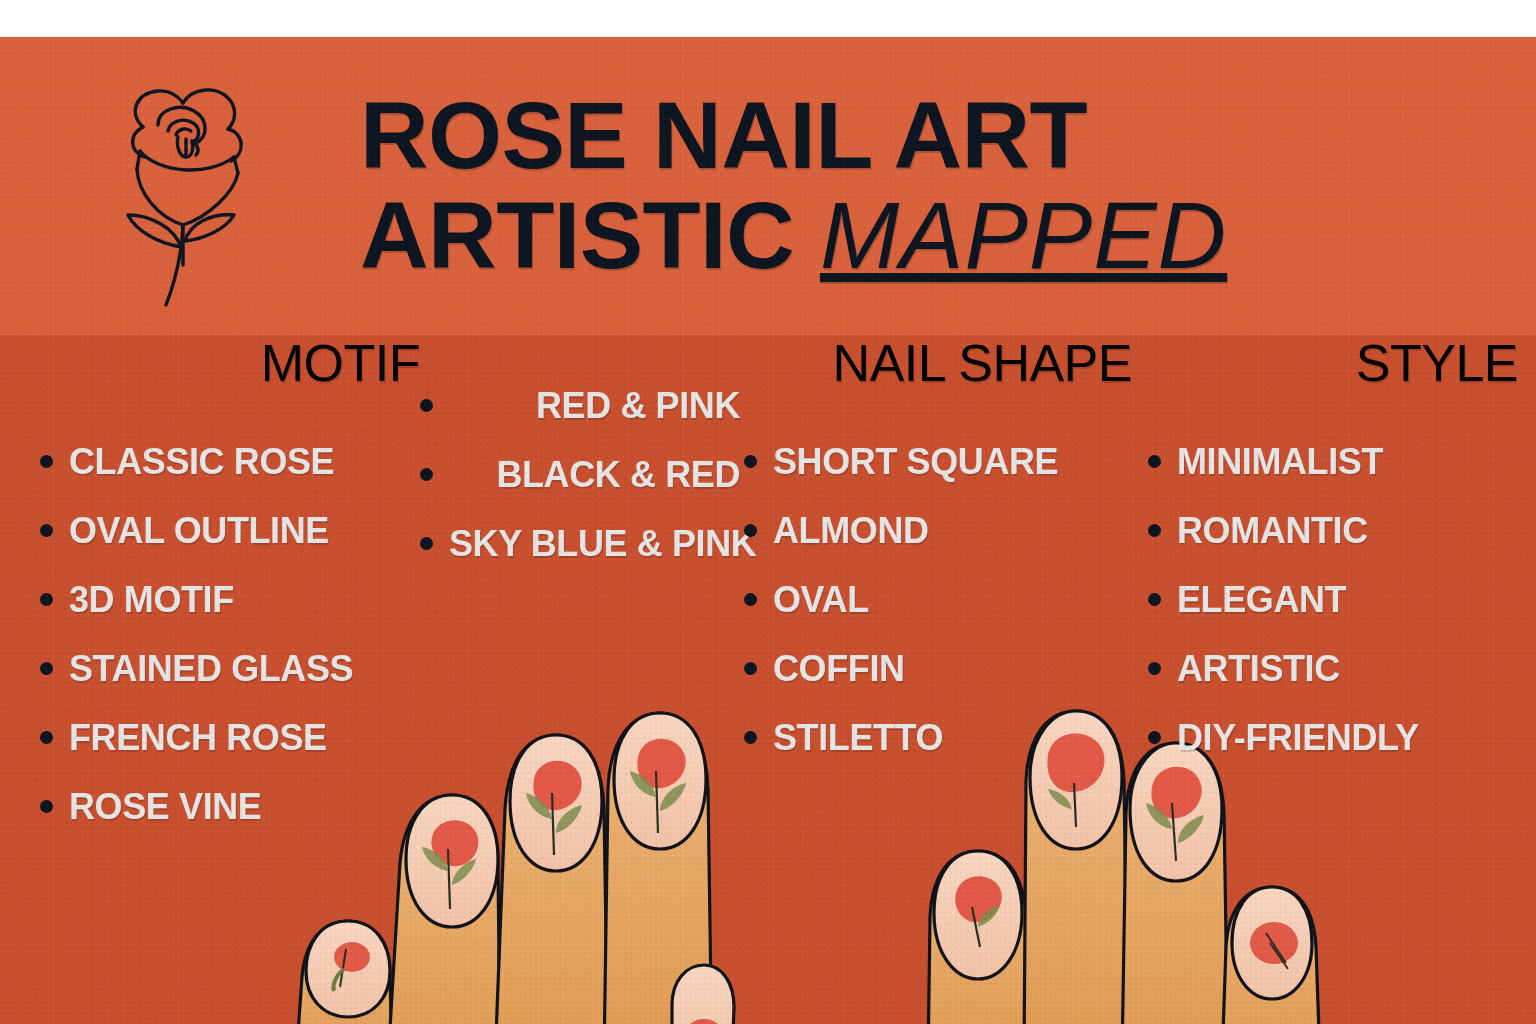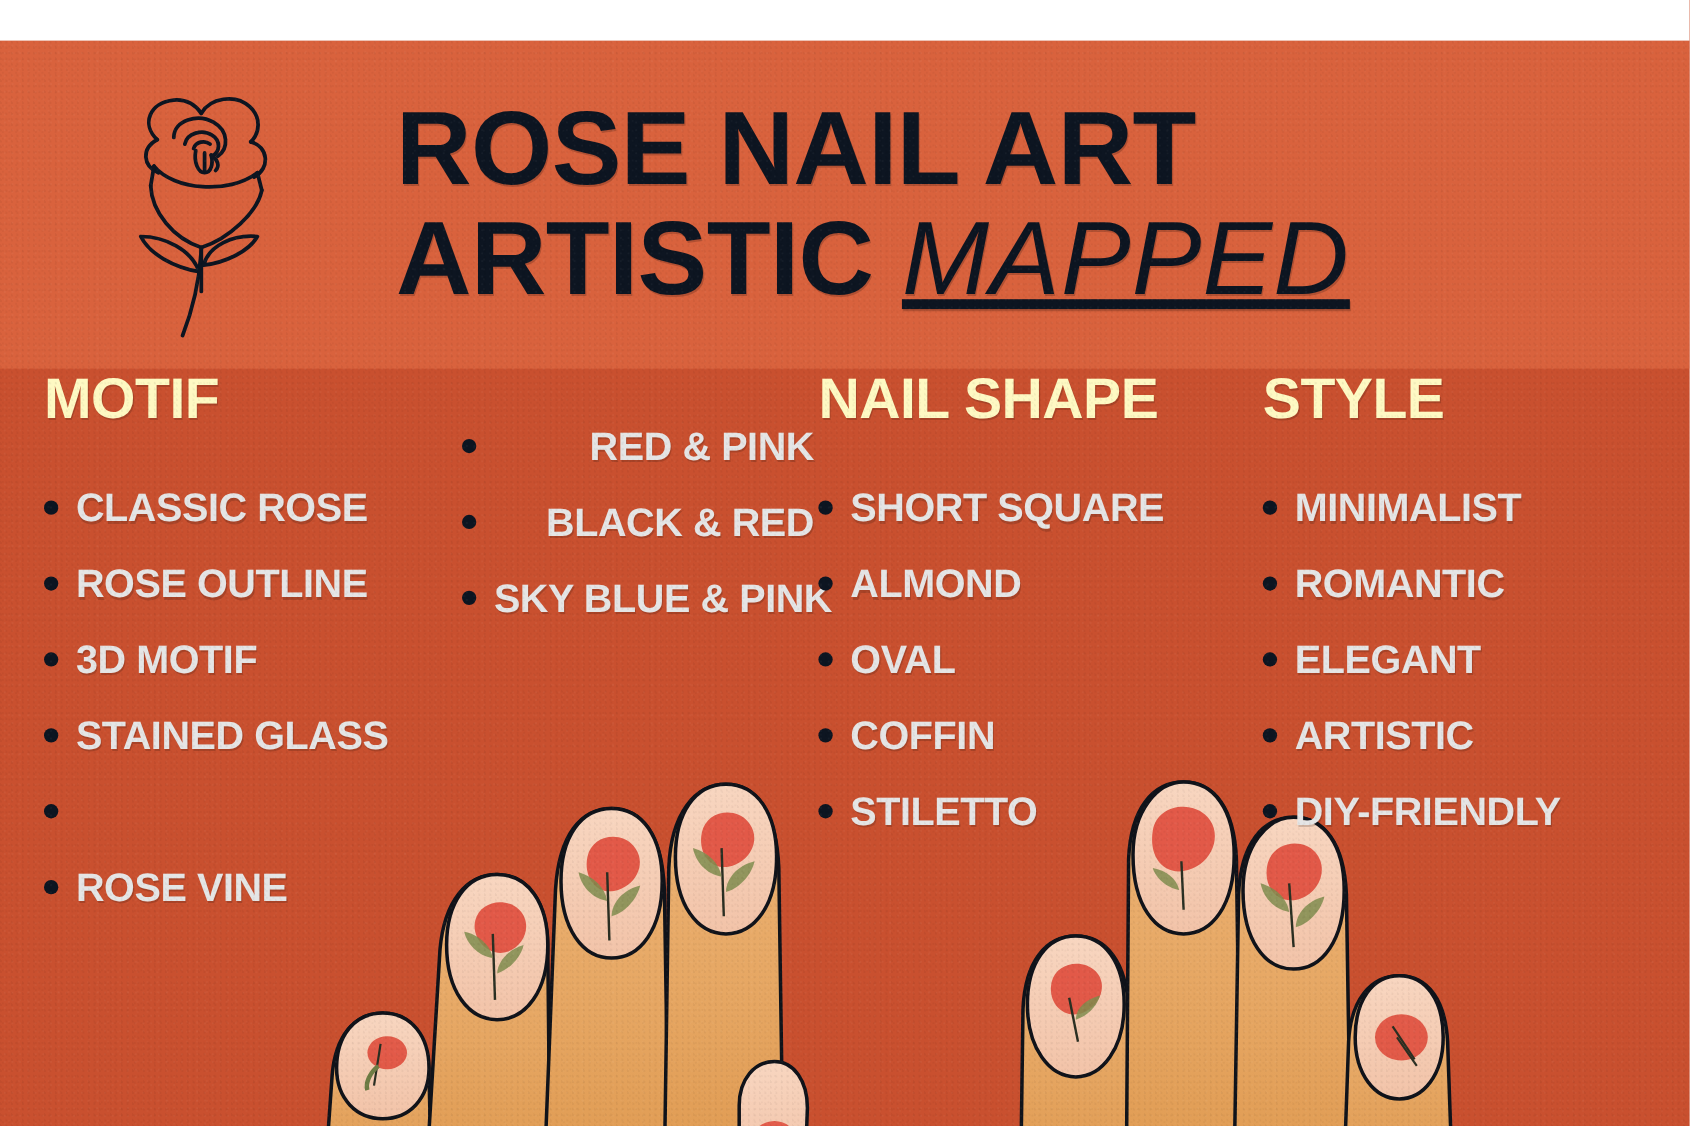--- a/index.html
+++ b/index.html
@@ -65,26 +65,26 @@
   }
 
   
   #columns{
     position:absolute; left:0; top:298px;
     width:1536px; height:726px;
     z-index:30;
   }
   .column{ position:absolute; top:0; }
   .col-header{
-    color:#fef9c3;
-    font-weight:700;
+    color:#000000;
+    font-weight:400;
     font-size:52px;
     line-height:56px;
     letter-spacing:-.5px;
-    text-align:left;
+    text-align:right;
     white-space:nowrap;
     text-shadow:1px 2px 0 rgba(0,0,0,.16);
   }
   .col-list{ list-style:none; margin-top:36px; }
   .col-list li{
     display:flex;
     align-items:center;
     height:69px;
     color:#e5e5e5;
     font-weight:700;
@@ -278,32 +278,33 @@
 
     <div class="column col-left" id="col-motif">
       <div class="col-header">MOTIF</div>
       <ul class="col-list">
         <li>
             <span class="bullet"></span>
             <span class="li-text">CLASSIC ROSE</span>
           </li>
         <li>
             <span class="bullet"></span>
-            <span class="li-text">ROSE OUTLINE</span>
+            <span class="li-text">OVAL OUTLINE</span>
           </li>
         <li>
             <span class="bullet"></span>
             <span class="li-text">3D MOTIF</span>
           </li>
         <li>
             <span class="bullet"></span>
             <span class="li-text">STAINED GLASS</span>
           </li>
         <li>
             <span class="bullet"></span>
+            <span class="li-text">FRENCH ROSE</span>
           </li>
         <li>
             <span class="bullet"></span>
             <span class="li-text">ROSE VINE</span>
           </li>
       </ul>
     </div>
 
     <div class="column" id="col-color">
       <ul class="col-list">

